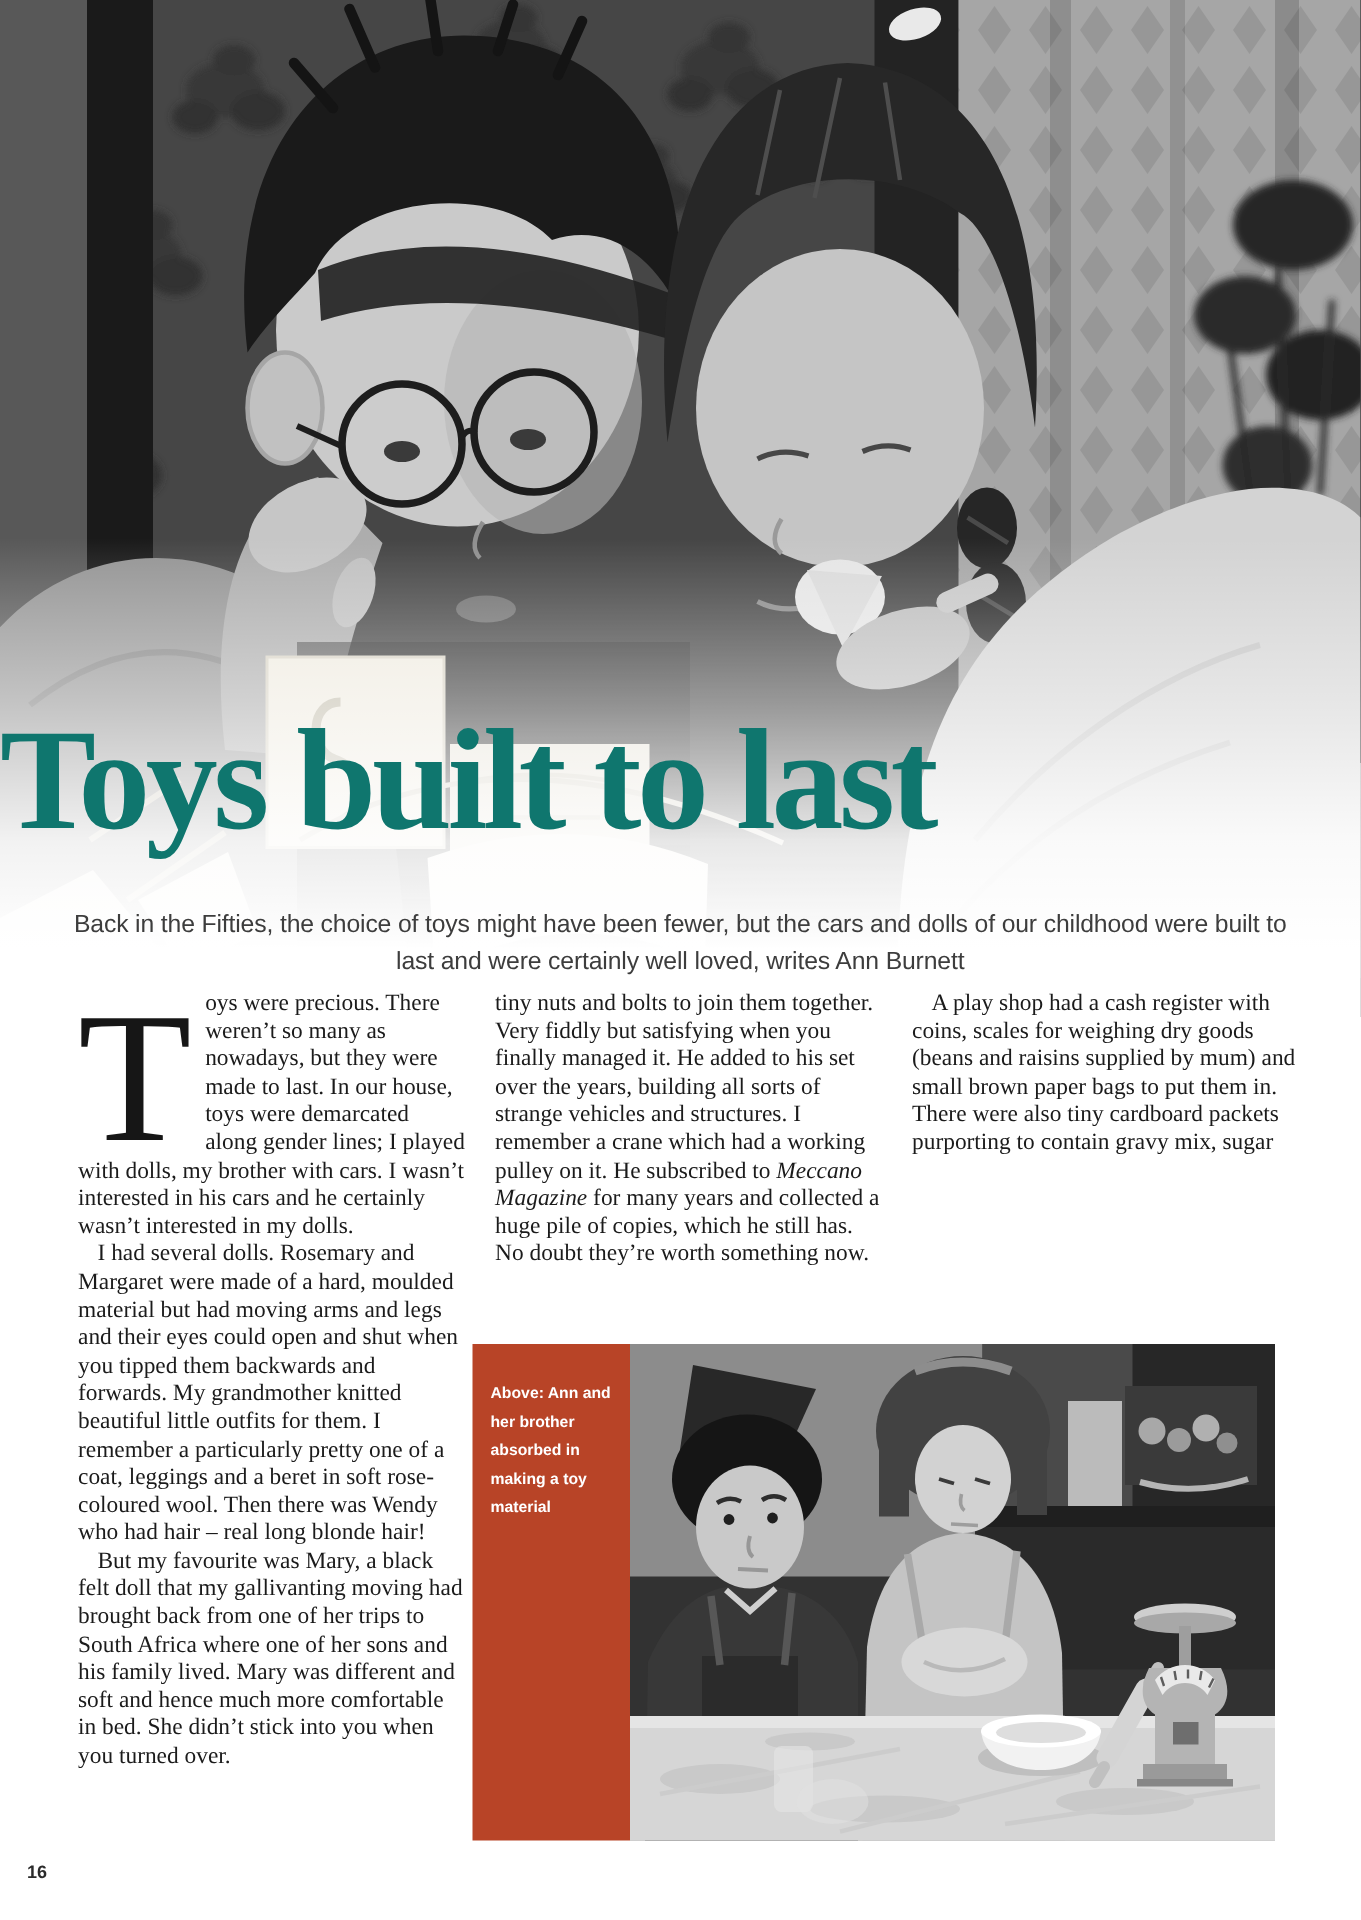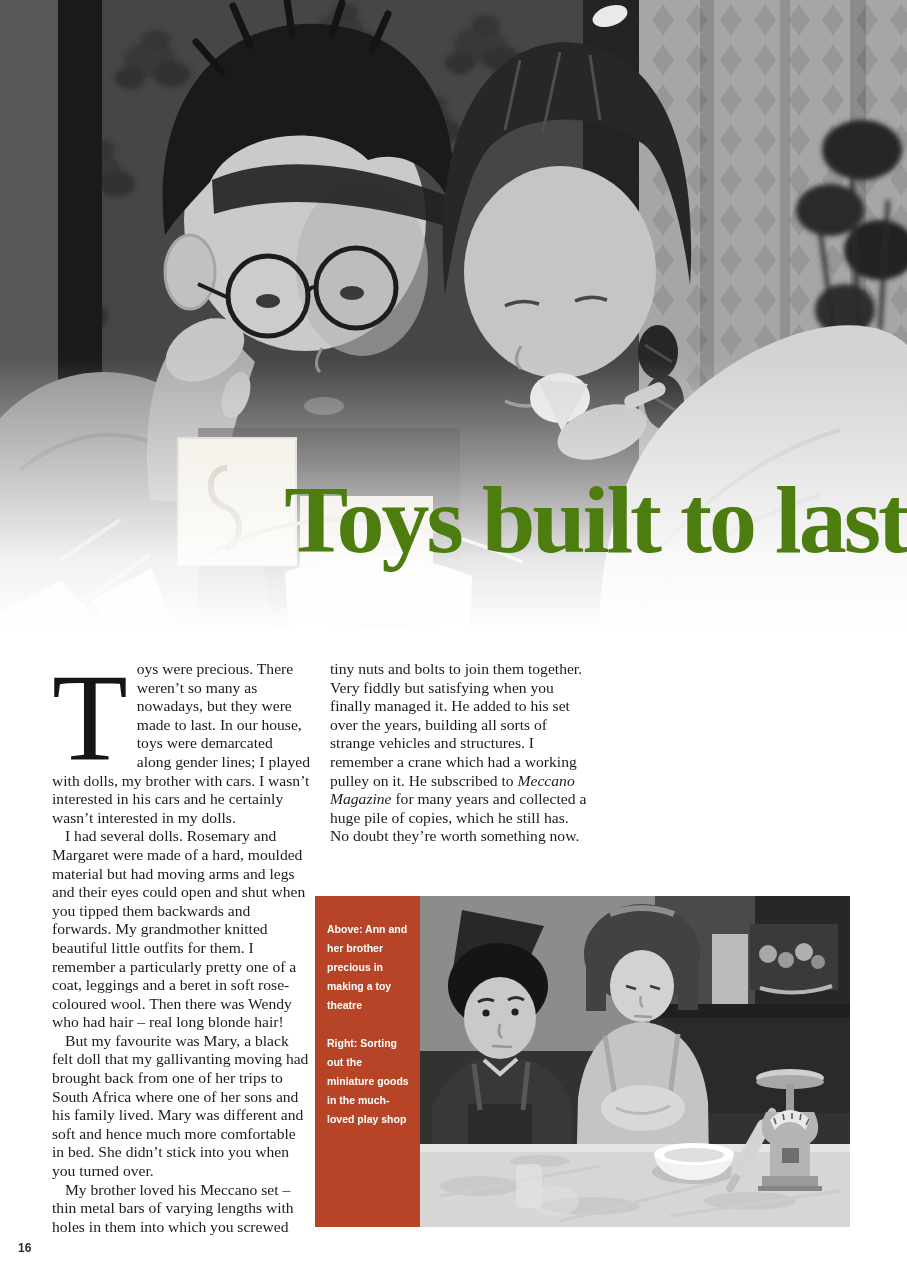--- a/index.html
+++ b/index.html
@@ -5,23 +5,23 @@
   html,body{margin:0;padding:0;background:#ffffff;}
   .page{position:relative;width:907px;height:1280px;background:#ffffff;overflow:hidden;
         font-family:"Liberation Serif", serif;}
 
   
   .hero{position:absolute;left:0;top:0;width:907px;height:652px;}
   .hero svg{position:absolute;left:0;top:0;width:907px;height:652px;display:block;}
   .hero-fade{position:absolute;left:0;top:0;width:907px;height:652px;
              background:linear-gradient(180deg,rgba(255,255,255,0) 0%,rgba(255,255,255,0) 55%,
              rgba(255,255,255,.45) 72%,rgba(255,255,255,.88) 86%,#ffffff 97%);}
-  .hero-title{position:absolute;left:0;right:0;top:472px;margin:0;text-align:right;
+  .hero-title{position:absolute;left:0;right:0;top:472px;margin:0;text-align:left;
               font-family:"Liberation Serif",serif;font-weight:700;font-size:96px;
-              letter-spacing:-3px;color:#4d7c0f;line-height:1;}
+              letter-spacing:-3px;color:#0f766e;line-height:1;}
   .standfirst{position:absolute;left:42px;right:42px;top:604px;margin:0;text-align:center;
               font-family:"Liberation Sans",sans-serif;font-weight:400;font-size:16.5px;
               line-height:1.5;color:#3d3d3d;letter-spacing:-0.1px;}
 
   
   .columns{position:absolute;left:52px;top:660px;width:814px;display:flex;gap:20px;}
   .col{width:258px;font-size:15.6px;line-height:18.6px;color:#1b1b1b;}
   .col p{margin:0;}
   .col p.indent{text-indent:13px;}
   .col em{font-style:italic;}
@@ -155,39 +155,39 @@
         <path d="M200 560 Q335 478 522 562" stroke="#d6d2c6" stroke-width="3.5" fill="none"></path>
         <path d="M285 572 Q380 538 472 576 L470 642 Q380 600 290 648 Z" fill="#f3f0e8"></path>
         <path d="M0 612 L62 580 L112 640 L42 652 L0 652 Z" fill="#e9e6de"></path>
         <path d="M92 600 L152 568 L172 622 L122 646 Z" fill="#efece4"></path>
         <path d="M60 560 L120 520 M85 600 L150 555" stroke="#c9c4b6" stroke-width="4"></path>
         <ellipse cx="795" cy="642" rx="34" ry="16" fill="#e2e2e2"></ellipse>
       </g>
     </svg>
     <div class="hero-fade"></div>
     <h1 class="hero-title">Toys built to last</h1>
+    <p class="standfirst">Back in the Fifties, the choice of toys might have been fewer, but the cars and dolls of our childhood were built to last and were certainly well loved, writes Ann Burnett</p>
   </section>
 
   <section class="columns">
     <div class="col">
         <p><span class="dropcap">T</span><span>oys were precious. There weren’t so many as nowadays, but they were made to last. In our house, toys were demarcated along gender lines; I played with dolls, my brother with cars. I wasn’t interested in his cars and he certainly wasn’t interested in my dolls.</span></p>
         <p class="indent"><span>I had several dolls. Rosemary and Margaret were made of a hard, moulded material but had moving arms and legs and their eyes could open and shut when you tipped them backwards and forwards. My grandmother knitted beautiful little outfits for them. I remember a particularly pretty one of a coat, leggings and a beret in soft rose-coloured wool. Then there was Wendy who had hair – real long blonde hair!</span></p>
         <p class="indent"><span>But my favourite was Mary, a black felt doll that my gallivanting moving had brought back from one of her trips to South Africa where one of her sons and his family lived. Mary was different and soft and hence much more comfortable in bed. She didn’t stick into you when you turned over.</span></p>
-        <p class="indent"><span>My brother loved his Meccano set – thin metal bars of varying lengths with holes in them into which you screwed</span></p>
       </div>
     <div class="col">
         <p><span>tiny nuts and bolts to join them together. Very fiddly but satisfying when you finally managed it. He added to his set over the years, building all sorts of strange vehicles and structures. I remember a crane which had a working pulley on it. He subscribed to </span><em>Meccano Magazine</em><span> for many years and collected a huge pile of copies, which he still has. No doubt they’re worth something now.</span></p>
       </div>
     <div class="col">
+        <p class="indent"><span>A play shop had a cash register with coins, scales for weighing dry goods (beans and raisins supplied by mum) and small brown paper bags to put them in. There were also tiny cardboard packets purporting to contain gravy mix, sugar</span></p>
       </div>
   </section>
 
   <aside class="caption-box" style="background: rgb(184, 68, 39);">
-    <p>Above: Ann and her brother precious in making a toy theatre</p>
-    <p>Right: Sorting out the miniature goods in the much-loved play shop</p>
+    <p>Above: Ann and her brother absorbed in making a toy material</p>
   </aside>
 
   <figure class="playshop">
     <svg viewBox="0 0 430 331" preserveAspectRatio="none">
       <rect width="430" height="331" fill="#323232"></rect>
       <rect x="0" y="0" width="235" height="155" fill="#8c8c8c"></rect>
       <path d="M42 14 L124 30 L78 132 L30 92 Z" fill="#1d1d1d" opacity=".9"></path>
       <rect x="235" y="0" width="195" height="150" fill="#4a4a4a"></rect>
       <rect x="335" y="0" width="95" height="150" fill="#272727"></rect>
       <g>

